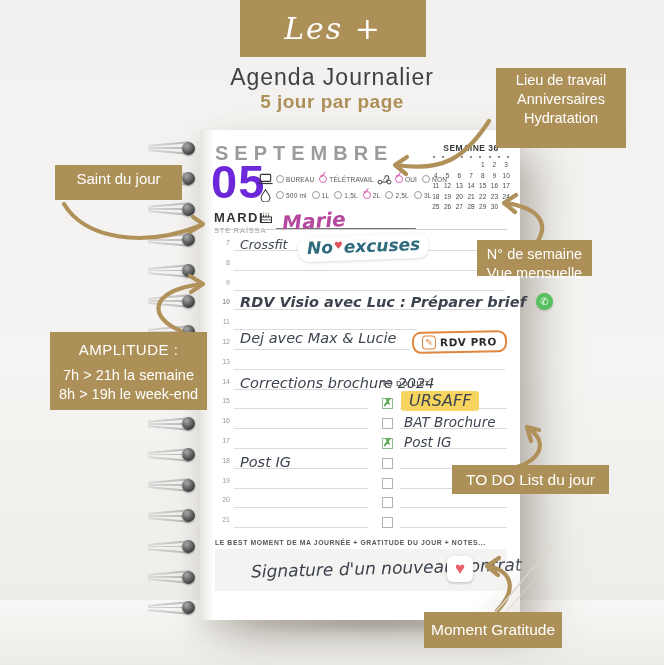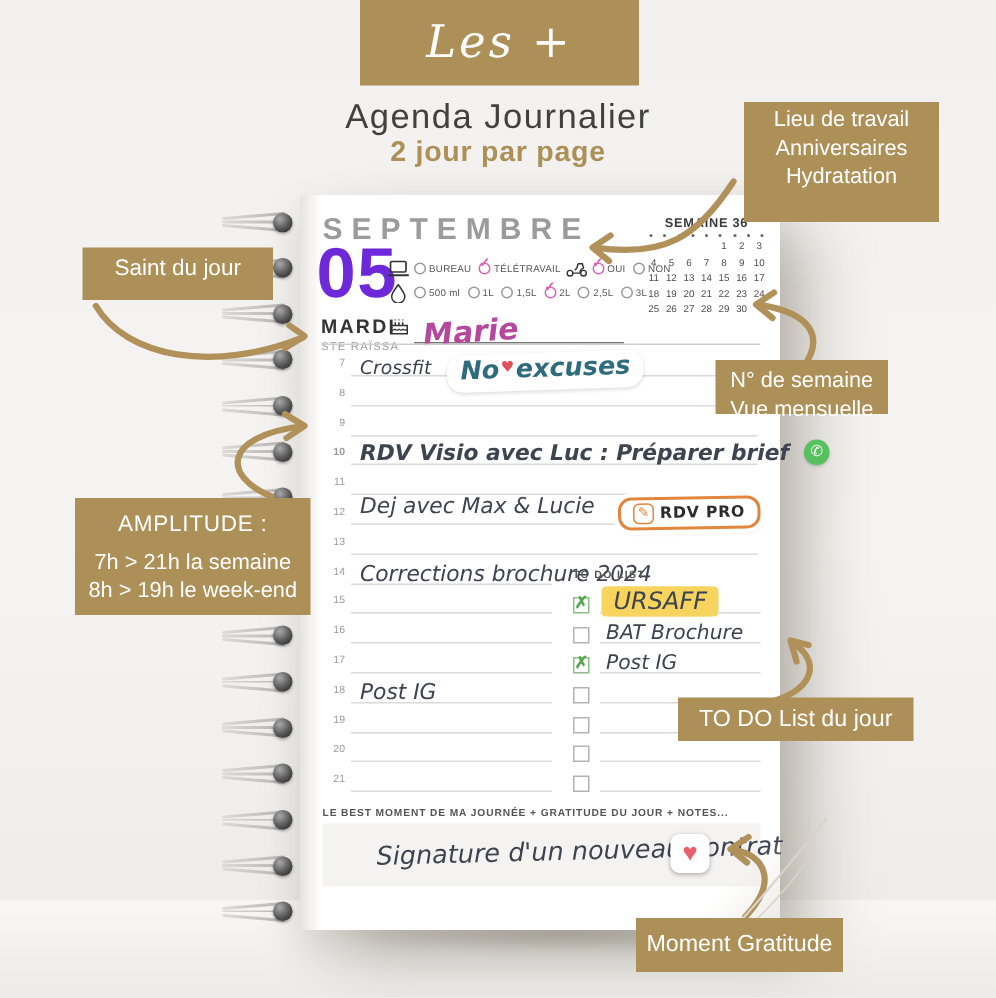--- a/index.html
+++ b/index.html
@@ -129,21 +129,21 @@
 <body>
 
 <div class="canvas">
   <div class="floor"></div>
   <div class="floor-shadow"></div>
 
   <div class="badge-les">
     <span>Les +</span>
   </div>
   <div class="main-title">Agenda Journalier</div>
-  <div class="main-sub">2 jour par page</div>
+  <div class="main-sub">5 jour par page</div>
 
   <div class="notebook-page">
     <div class="month">SEPTEMBRE</div>
 
     <div class="semaine">
       <div class="semaine-label">SEMAINE 36</div>
       <div class="cal-dots" id="cal-dots">
           <span class="dot"></span>
           <span class="dot"></span>
           <span class="dot"></span>

